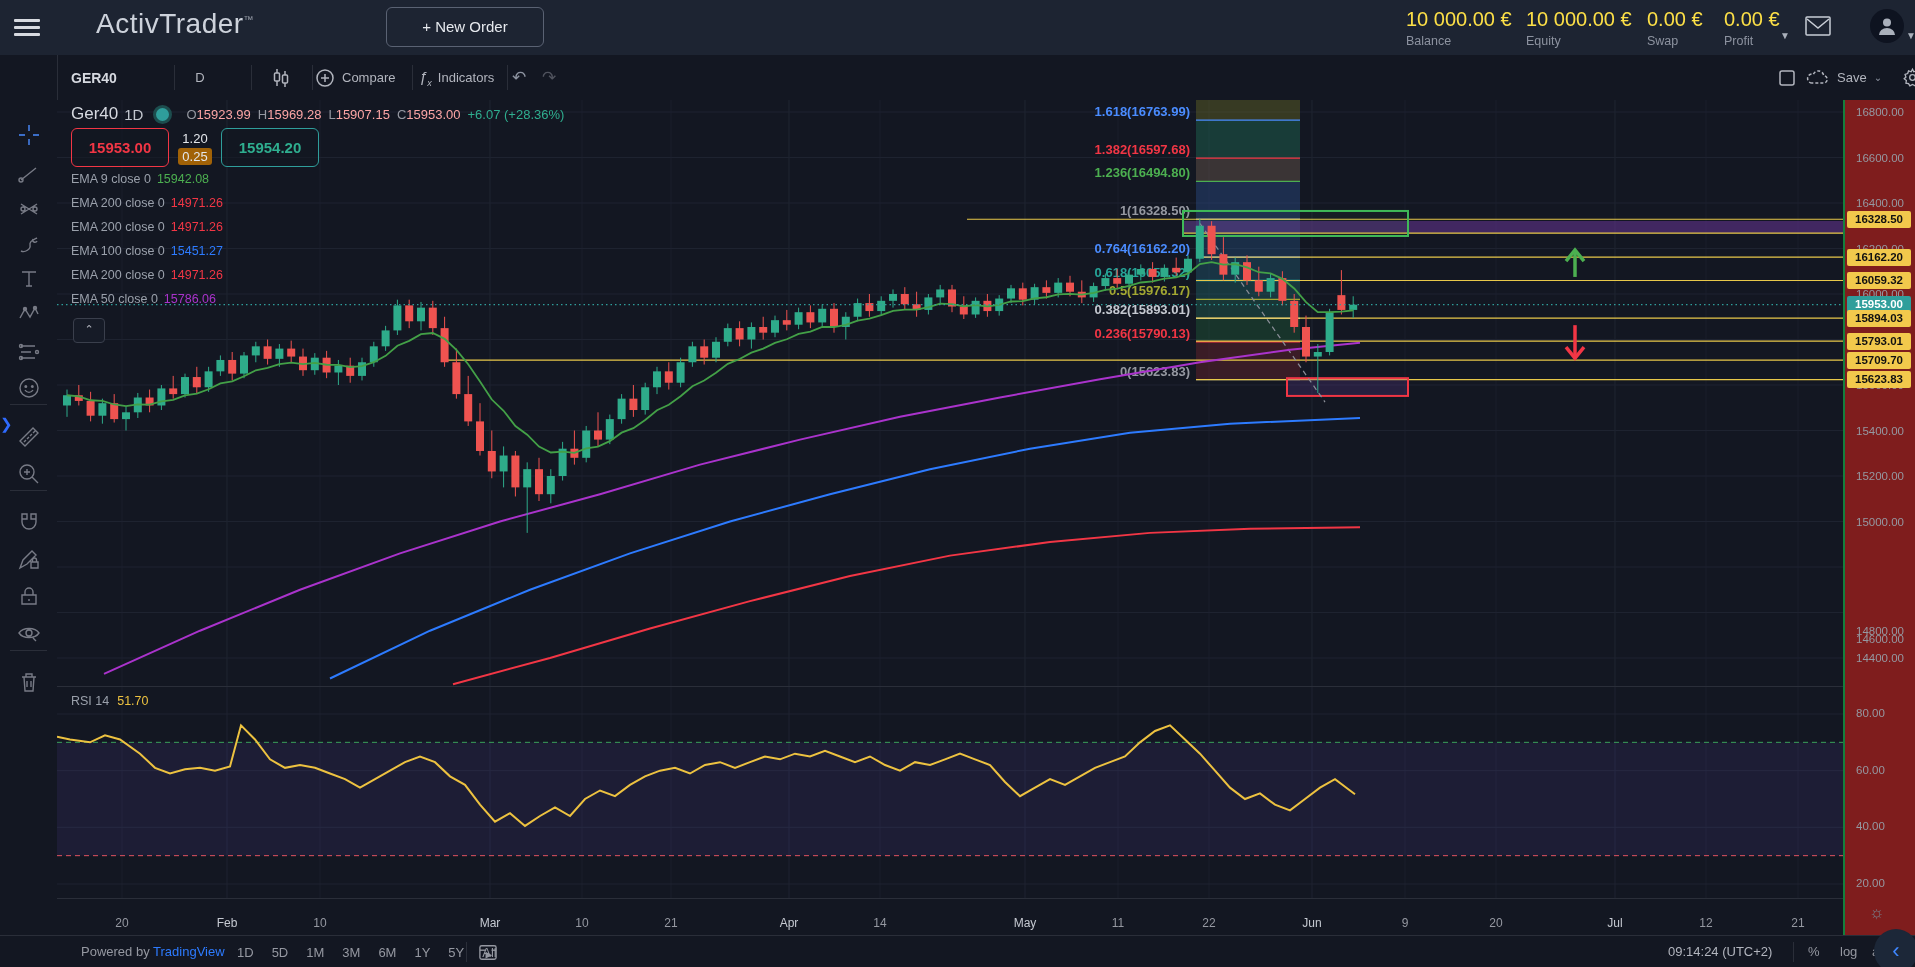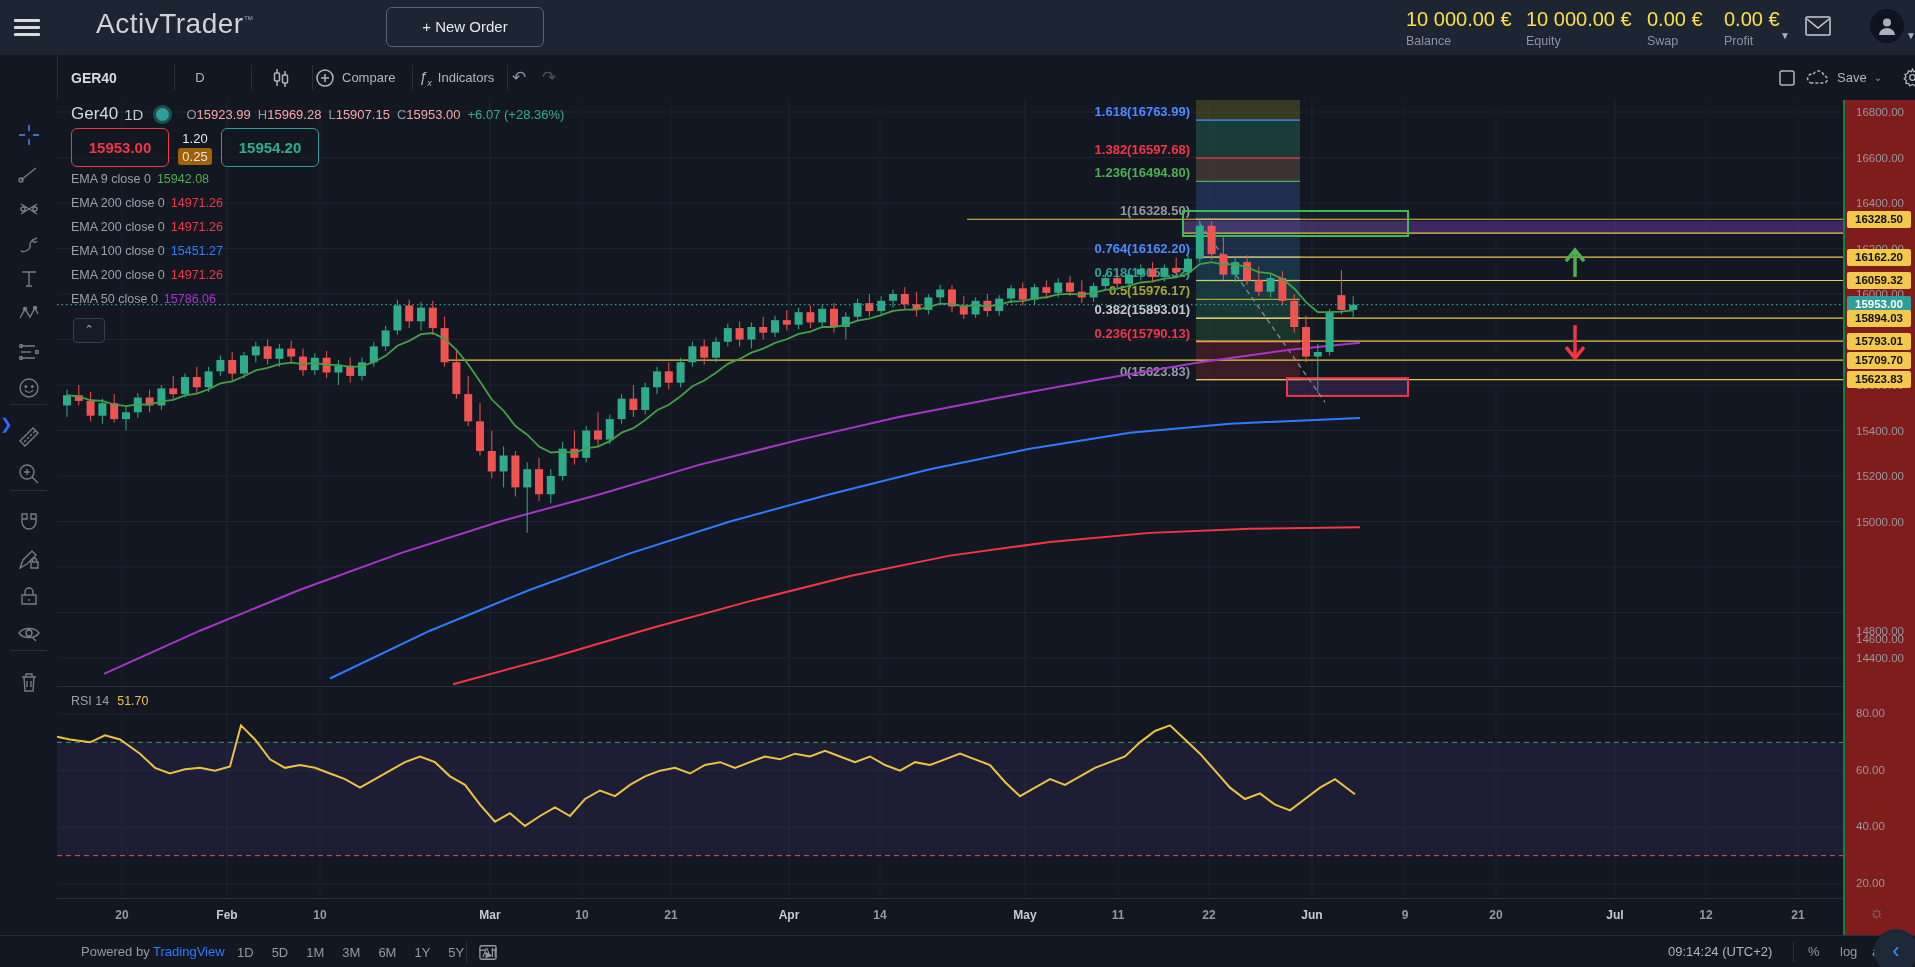--- a/index.html
+++ b/index.html
@@ -47,21 +47,21 @@
   #panel-chevron{left:0px;top:415px;color:#2f6bff;font-size:15px;font-weight:700;cursor:pointer;}
   
   #price-pane{left:57px;top:100px;width:1786px;height:586px;background:#131722;}
   #rsi-pane{left:57px;top:686px;width:1786px;height:212px;background:#131722;border-top:1px solid #2a2e39;}
   #time-axis{left:57px;top:898px;width:1786px;height:37px;background:#131722;border-top:1px solid #2a2e39;}
   #price-axis{left:1843px;top:100px;width:72px;height:835px;background:#7f1d1d;border-left:2px solid #15803d;}
   .ptick{position:absolute;left:11px;font-size:11.5px;color:#9598a1;white-space:nowrap;}
   .ptag{position:absolute;left:2px;width:64px;height:17px;border-radius:2px;background:#f2c94c;color:#111;
         font-size:11.5px;font-weight:700;text-align:center;line-height:17px;}
   .ptag.teal{background:#2f9e9b;color:#fff;}
-  .ttick{position:absolute;top:9px;font-size:12px;color:#9598a1;transform:translateX(-50%);font-weight:bold;}
+  .ttick{position:absolute;top:17px;font-size:12px;color:#9598a1;transform:translateX(-50%);}
   
   #legend{left:71px;top:103px;height:22px;display:flex;align-items:center;font-size:13px;color:#9598a1;}
   #legend .sym{font-size:17px;color:#d6d9e0;font-weight:500;margin-right:6px;}
   #legend .intv{font-size:15px;color:#c3c7cf;margin-right:10px;}
   #legend .dot{width:13px;height:13px;border-radius:50%;background:#2f9e9b;border:3px solid #1d4d4e;margin-right:14px;}
   #legend .kv{margin-right:7px;white-space:nowrap;}
   #legend .kv b{font-weight:400;color:#fca5a5;}
   #legend .chg{color:#2fae8f;}
   #quote{left:71px;top:128px;display:flex;align-items:center;}
   .qbtn{width:96px;height:37px;border-radius:6px;border:1px solid;background:rgba(19,23,34,.6);

